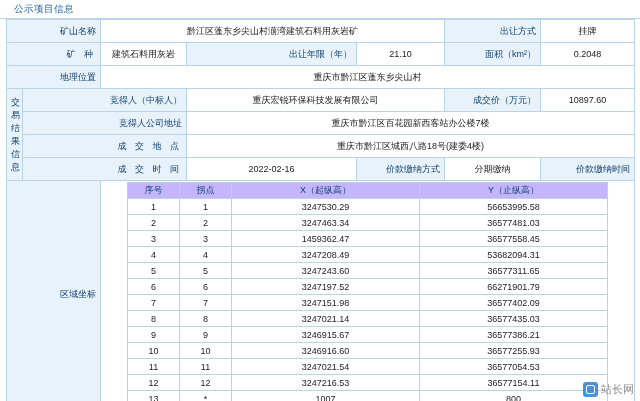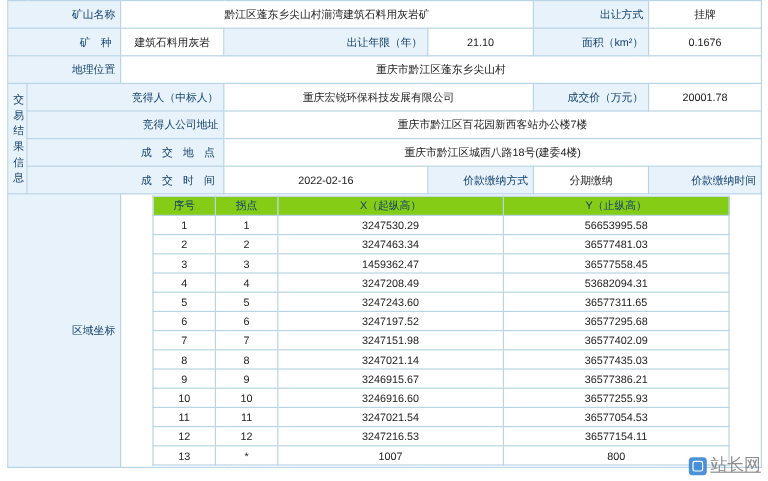--- a/index.html
+++ b/index.html
@@ -87,21 +87,21 @@
   table.coords th, table.coords td {
     border: 1px solid #b9d4e6;
     height: 15px;
     font-size: 9px;
     font-weight: normal;
     text-align: center;
     vertical-align: middle;
     padding: 0;
   }
   table.coords th {
-    background: #84cc16;
+    background: #c4b5fd;
     color: #11406e;
   }
   table.coords td {
     background: #ffffff;
     color: #222222;
   }
   .watermark {
     position: absolute;
     right: 6px;
     bottom: 4px;
@@ -122,30 +122,32 @@
     position: absolute;
     left: 3px;
     top: 3px;
     width: 9px;
     height: 9px;
     border: 1.5px solid #ffffff;
     border-radius: 2px;
     box-sizing: border-box;
   }
   .wm-text {
-    font-size: 14px;
+    font-size: 11px;
     color: #7a7a7a;
-    text-decoration: underline;
   }
 </style>
 </head>
 <body>
 
 <div class="page">
 
+  <div class="header-bar">
+    <span class="header-title">公示项目信息</span>
+  </div>
 
   <table class="main">
     <colgroup>
       <col style="width:16px">
       <col style="width:78px">
       <col style="width:86px">
       <col style="width:170px">
       <col style="width:88px">
       <col style="width:96px">
       <col style="width:94px">
@@ -156,32 +158,32 @@
         <td class="val" colspan="3">黔江区蓬东乡尖山村湔湾建筑石料用灰岩矿</td>
         <td class="lbl">出让方式</td>
         <td class="val">挂牌</td>
       </tr>
       <tr>
         <td class="lbl spread" colspan="2">矿    种</td>
         <td class="val">建筑石料用灰岩</td>
         <td class="lbl">出让年限（年）</td>
         <td class="val">21.10</td>
         <td class="lbl">面积（km²）</td>
-        <td class="val">0.1676</td>
+        <td class="val">0.2048</td>
       </tr>
       <tr>
         <td class="lbl" colspan="2">地理位置</td>
         <td class="val" colspan="5">重庆市黔江区蓬东乡尖山村</td>
       </tr>
       <tr>
         <td class="vert-label" rowspan="4">交易结果信息</td>
         <td class="lbl" colspan="2">竞得人（中标人）</td>
         <td class="val" colspan="2">重庆宏锐环保科技发展有限公司</td>
         <td class="lbl">成交价（万元）</td>
-        <td class="val">20001.78</td>
+        <td class="val">10897.60</td>
       </tr>
       <tr>
         <td class="lbl" colspan="2">竞得人公司地址</td>
         <td class="val" colspan="4">重庆市黔江区百花园新西客站办公楼7楼</td>
       </tr>
       <tr>
         <td class="lbl spread" colspan="2">成 交 地 点</td>
         <td class="val" colspan="4">重庆市黔江区城西八路18号(建委4楼)</td>
       </tr>
       <tr>
@@ -238,21 +240,21 @@
               <tr>
                 <td>5</td>
                 <td>5</td>
                 <td>3247243.60</td>
                 <td>36577311.65</td>
               </tr>
               <tr>
                 <td>6</td>
                 <td>6</td>
                 <td>3247197.52</td>
-                <td>36577295.68</td>
+                <td>66271901.79</td>
               </tr>
               <tr>
                 <td>7</td>
                 <td>7</td>
                 <td>3247151.98</td>
                 <td>36577402.09</td>
               </tr>
               <tr>
                 <td>8</td>
                 <td>8</td>

